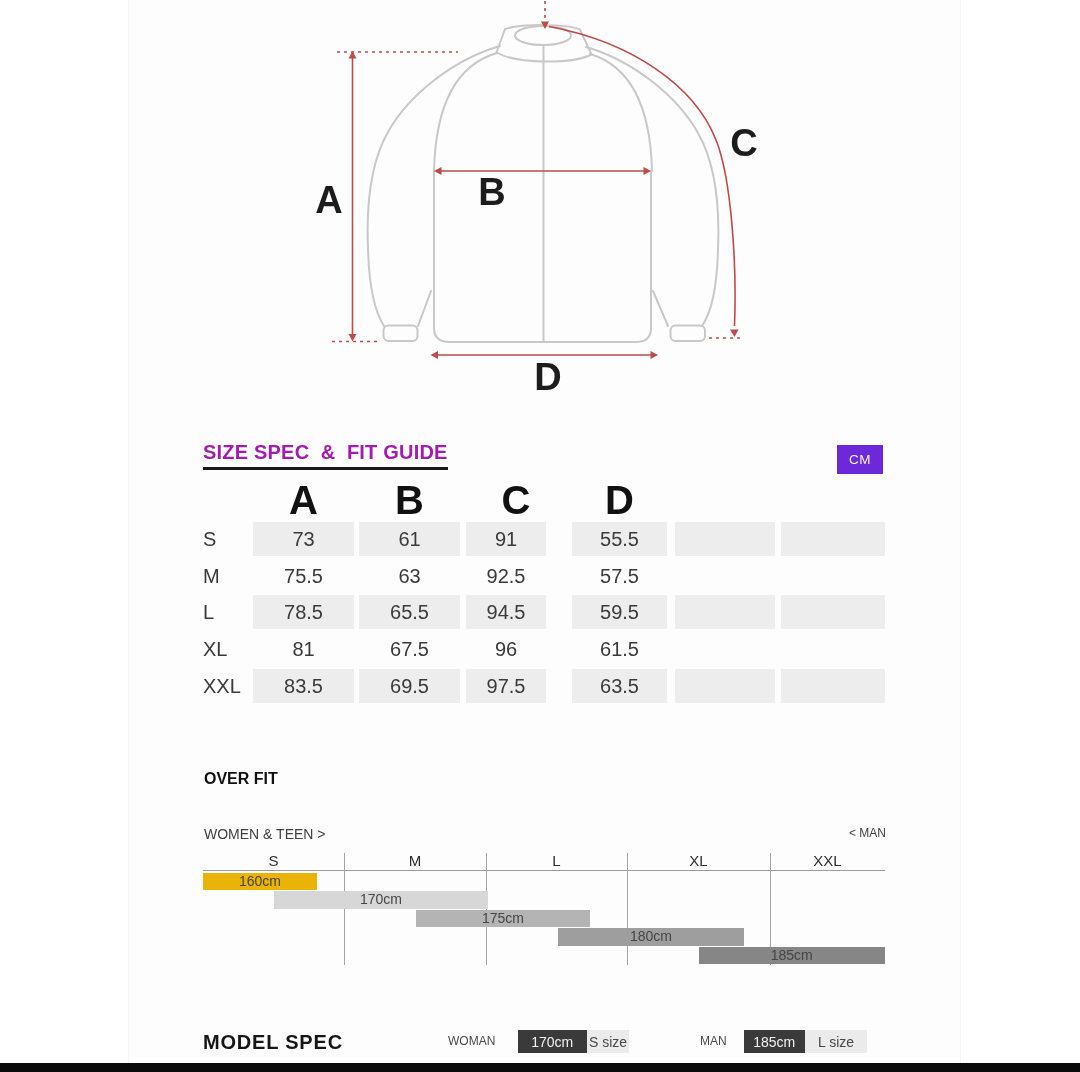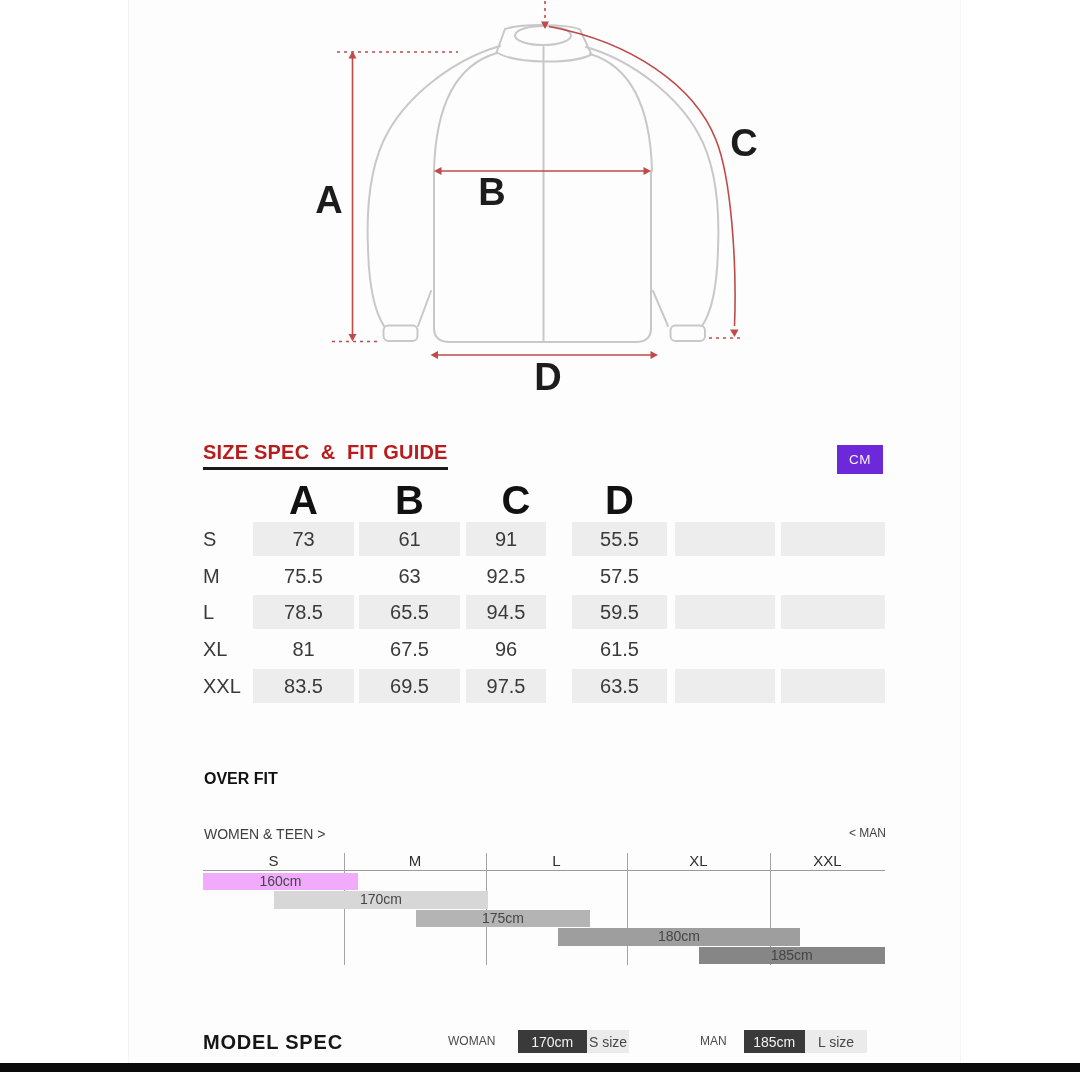--- a/index.html
+++ b/index.html
@@ -5,21 +5,21 @@
   html,body{margin:0;padding:0;background:#ffffff;}
   .page{position:relative;width:1080px;height:1072px;background:#ffffff;overflow:hidden;
         font-family:"Liberation Sans", sans-serif;color:#1a1a1a;}
   .content-col{position:absolute;left:128px;top:0;width:831px;height:1072px;
         background:#fdfdfd;border-left:1px solid rgba(0,0,0,0.03);border-right:1px solid rgba(0,0,0,0.03);}
   .diagram{position:absolute;left:0;top:0;width:1080px;height:430px;}
   .dlabel{font-family:"Liberation Sans", sans-serif;font-weight:700;font-size:38px;fill:#1c1c1c;}
 
   
   .spec-title{position:absolute;left:203px;top:441px;font-size:20px;font-weight:700;
-        letter-spacing:0.2px;color:#b91c1c;border-bottom:3px solid #1a1a1a;padding-bottom:3px;white-space:pre;}
+        letter-spacing:0.2px;color:#a21caf;border-bottom:3px solid #1a1a1a;padding-bottom:3px;white-space:pre;}
   .cm-badge{position:absolute;left:837px;top:445px;width:46px;height:29px;background:#6d28d9;
         color:#f1f1f1;font-size:13.5px;letter-spacing:0.5px;display:flex;align-items:center;justify-content:center;}
   .col-h{position:absolute;top:484px;height:32px;width:100px;text-align:center;
         font-size:40px;font-weight:700;color:#111;line-height:32px;}
   .trow{position:absolute;left:203px;width:682px;height:34px;}
   .rlabel{position:absolute;left:0;top:0;height:34px;line-height:34px;font-size:20px;color:#3a3a3a;}
   .cell{position:absolute;top:0;height:34px;line-height:34px;text-align:center;font-size:20px;color:#3a3a3a;}
   .c1{left:50px;width:101px;} .c2{left:156px;width:101px;} .c3{left:263px;width:80px;}
   .c4{left:369px;width:95px;} .c5{left:472px;width:100px;} .c6{left:578px;width:104px;}
   .striped .cell{background:#ededed;}
@@ -154,24 +154,24 @@
     <div class="of-size" style="left:0;width:141px;">S</div>
     <div class="of-size" style="left:141px;width:142px;">M</div>
     <div class="of-size" style="left:283px;width:141px;">L</div>
     <div class="of-size" style="left:424px;width:143px;">XL</div>
     <div class="of-size" style="left:567px;width:115px;">XXL</div>
     <div class="of-axis"></div>
     <div class="of-div" style="left:141px;"></div>
     <div class="of-div" style="left:283px;"></div>
     <div class="of-div" style="left:424px;"></div>
     <div class="of-div" style="left:567px;"></div>
-    <div class="of-bar" style="left: 0px; width: 155px; top: 19.5px; background: #f0abfc;">160cm</div>
+    <div class="of-bar" style="left: 0px; width: 114px; top: 19.5px; background: #eab308;">160cm</div>
     <div class="of-bar" style="left: 71px; width: 214px; top: 38px; background: rgb(215, 215, 215);">170cm</div>
     <div class="of-bar" style="left: 213px; width: 174px; top: 56.5px; background: rgb(180, 180, 180);">175cm</div>
-    <div class="of-bar" style="left: 355px; width: 242px; top: 75px; background: rgb(158, 158, 158);">180cm</div>
+    <div class="of-bar" style="left: 355px; width: 186px; top: 75px; background: rgb(158, 158, 158);">180cm</div>
     <div class="of-bar" style="left: 495.5px; width: 186.5px; top: 93.5px; background: rgb(134, 134, 134);">185cm</div>
   </div>
 
   <div class="ms-title">MODEL SPEC</div>
   <div class="ms-who" style="left:448px;width:57px;">WOMAN</div>
   <div class="ms-dark" style="left:517.5px;width:69.5px;">170cm</div>
   <div class="ms-light" style="left:587px;width:42px;text-align:center;">S size</div>
   <div class="ms-who" style="left:700px;width:32px;">MAN</div>
   <div class="ms-dark" style="left:743.5px;width:61.5px;">185cm</div>
   <div class="ms-light" style="left:805px;width:62px;">L size</div>

